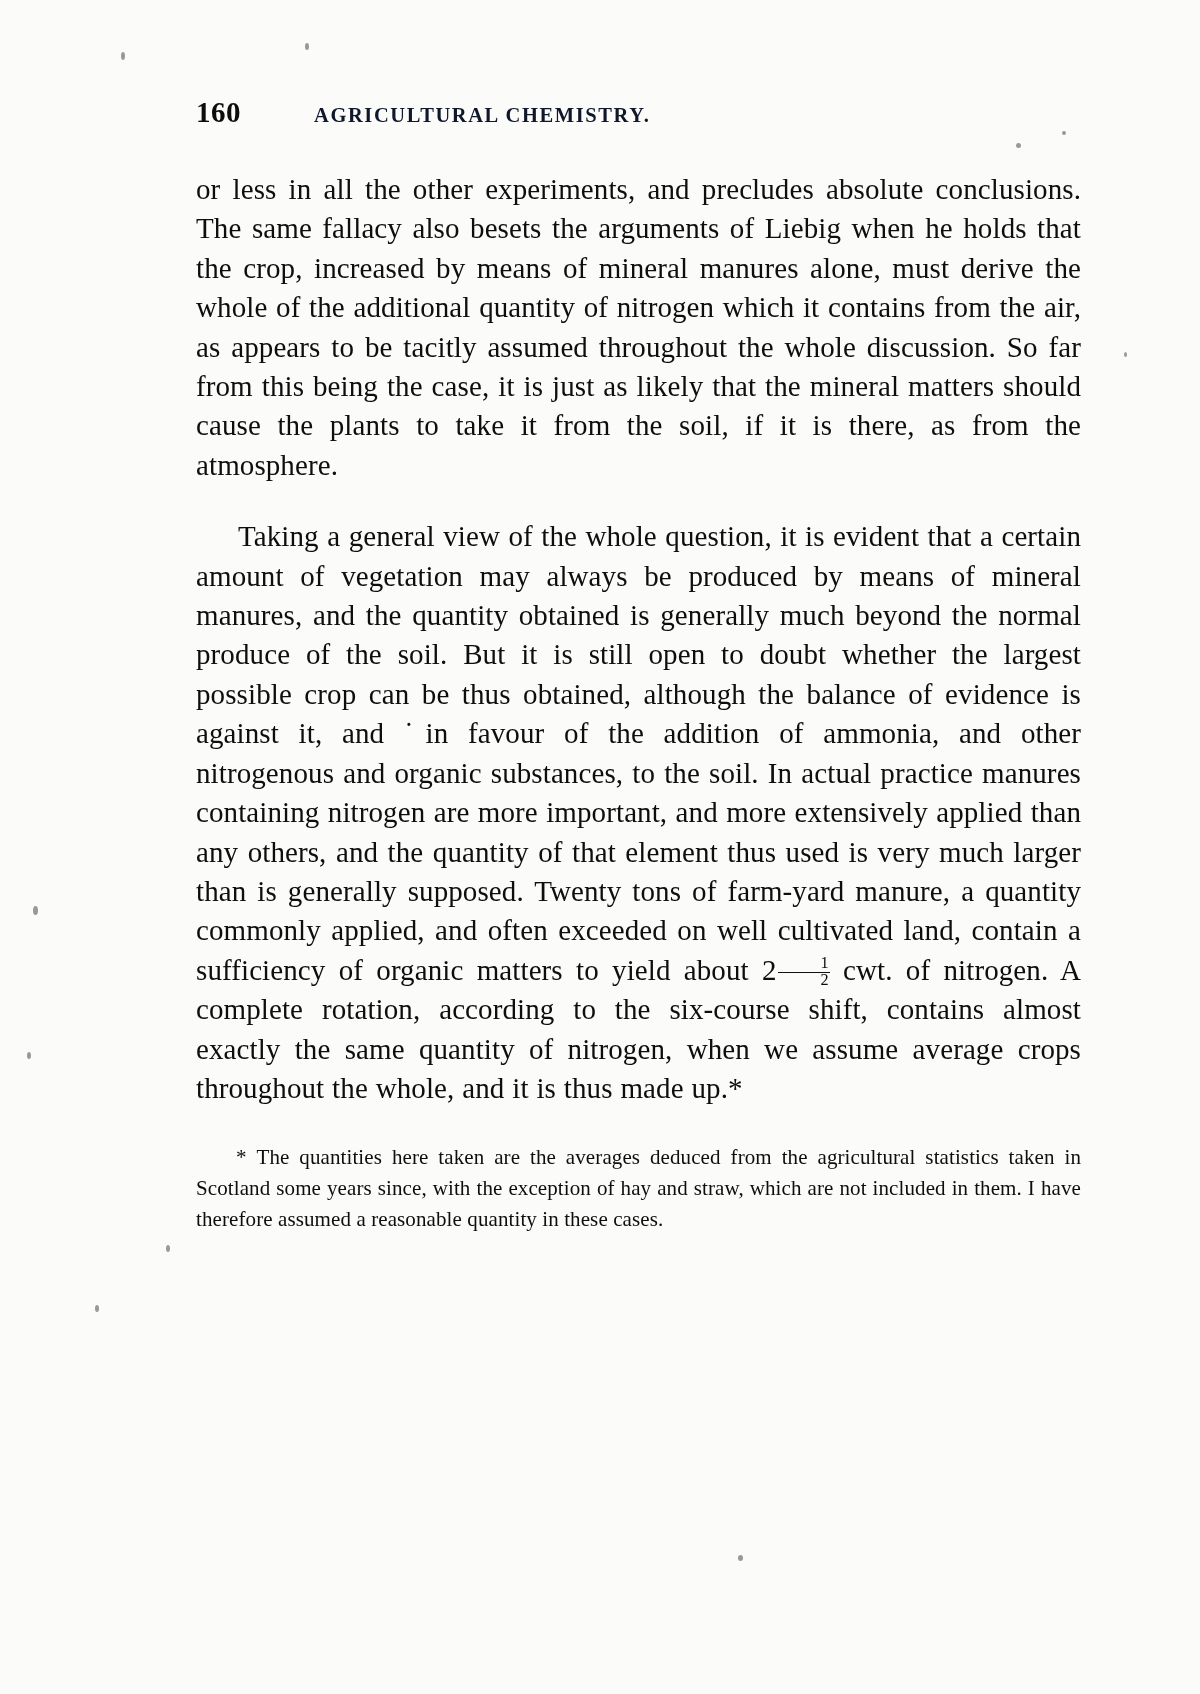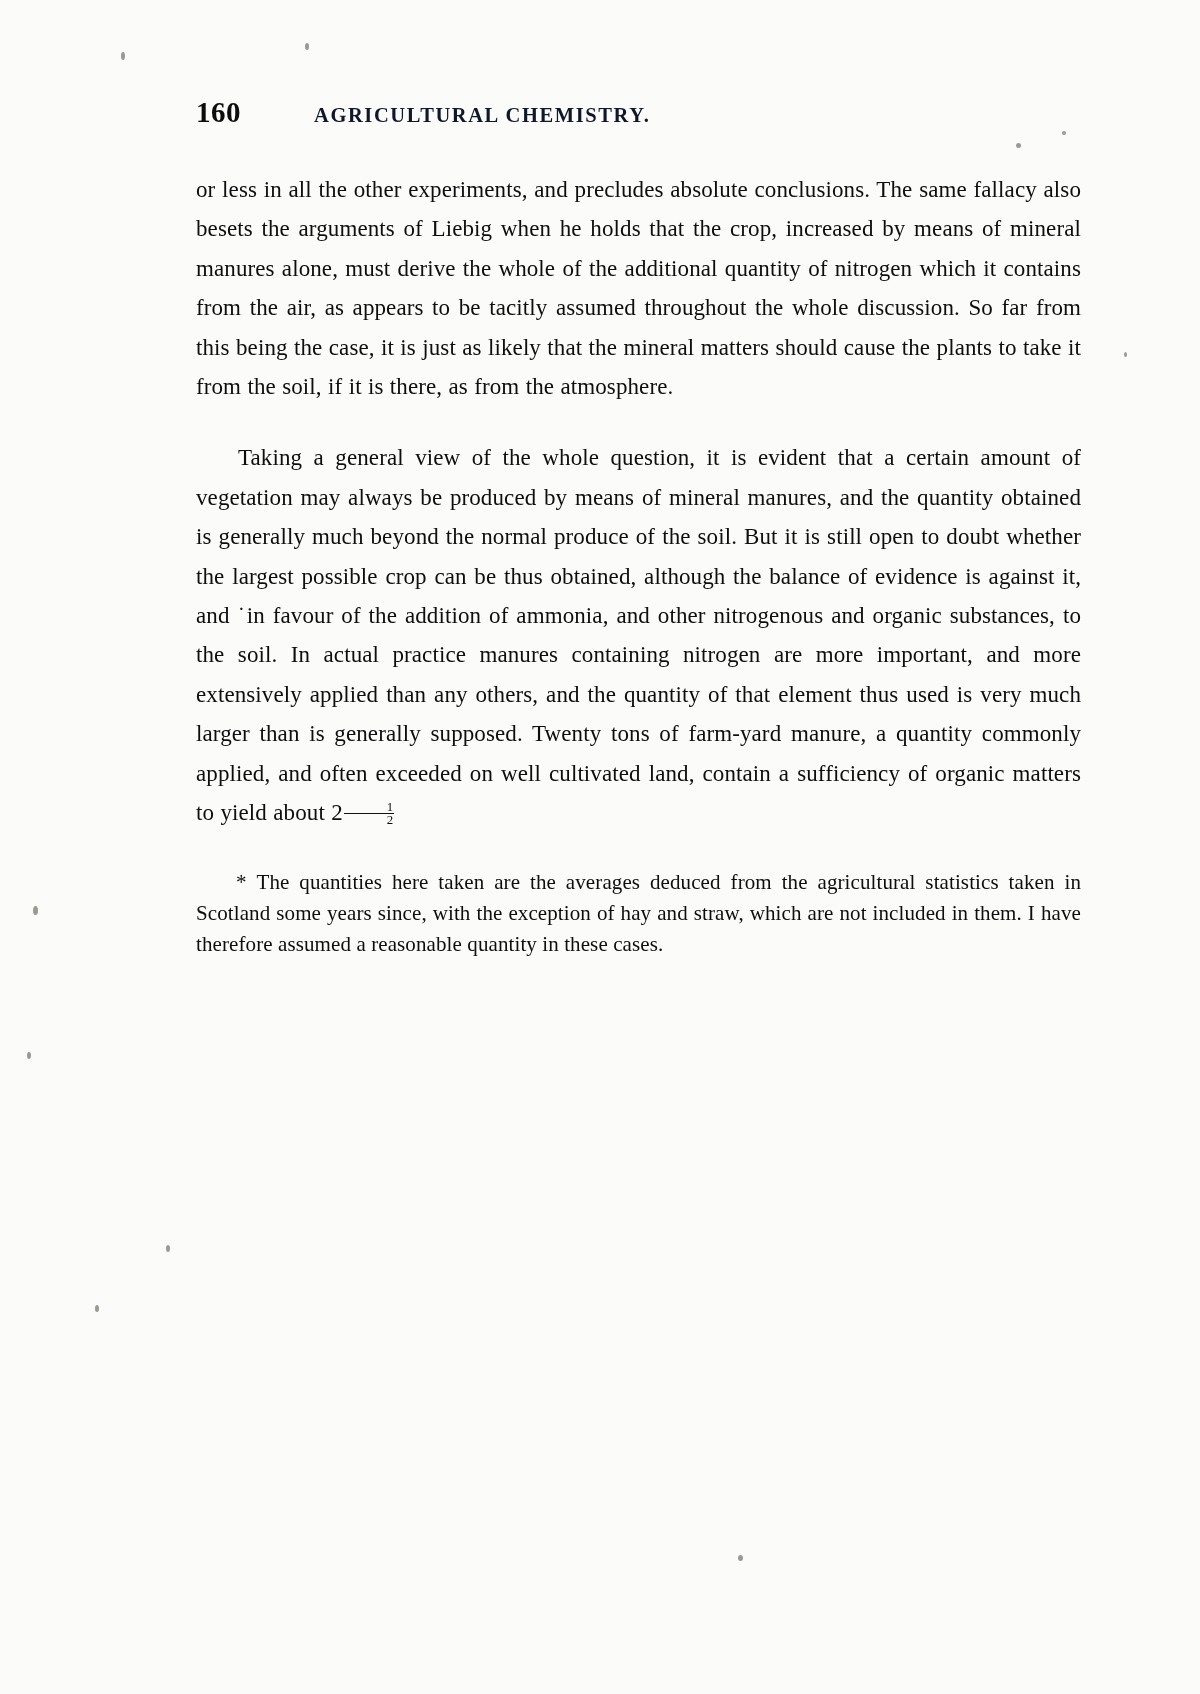--- a/index.html
+++ b/index.html
@@ -46,21 +46,21 @@
   .running-head {
     font-size: 20.5px;
     font-weight: bold;
     letter-spacing: 1.6px;
     color: #0f172a;
     font-variant: small-caps;
     text-transform: uppercase;
   }
   .body-text p {
     margin: 0;
-    font-size: 23px;
+    font-size: 29px;
     line-height: 39.4px;
     text-align: justify;
     color: #0e0e0e;
     letter-spacing: 0.1px;
     word-spacing: 0.5px;
   }
   .body-text p.indent {
     text-indent: 42px;
     margin-top: 32px;
   }
@@ -128,19 +128,19 @@
   <div class="content">
 
     <div class="header-row">
       <div class="page-number">160</div>
       <div class="running-head">AGRICULTURAL CHEMISTRY.</div>
     </div>
 
     <div class="body-text">
       <p>or less in all the other experiments, and precludes absolute conclusions.    The same fallacy also besets the arguments of Liebig when he holds that the crop, increased by means of mineral manures alone, must derive the whole of the additional quantity of nitrogen which it contains from the air, as appears to be tacitly assumed throughout the whole discussion.    So far from this being the case, it is just as likely that the mineral matters should cause the plants to take it from the soil, if it is there, as from the atmosphere.</p>
       <p class="indent"><span>Taking a general view of the whole question, it is evident that a certain amount of vegetation may always be produced by means of mineral manures, and the quantity obtained is generally much beyond the normal produce of the soil.    But it is still open to doubt whether the largest possible crop can be thus obtained, although the balance of evidence is against it, and ˙in favour of the addition of ammonia, and other nitrogenous and organic substances, to the soil.    In actual practice manures containing nitrogen are more important, and more extensively applied than any others, and the quantity of that element thus used is very much larger than is generally supposed. Twenty tons of farm-yard manure, a quantity commonly applied, and often exceeded on well cultivated land, contain a sufficiency of organic matters to yield about</span><span>&nbsp;<span>2</span><span class="frac"><span class="num">1</span><span class="den">2</span></span></span>
-        </p>
+        <span>cwt. of nitrogen.    A complete rotation, according to the six-course shift, contains almost exactly the same quantity of nitrogen, when we assume average crops throughout the whole, and it is thus made up.*</span></p>
     </div>
 
     <div class="footnote"><span class="fn-indent"></span><span>*</span>&nbsp;<span>The quantities here taken are the averages deduced from the agricultural statistics taken in Scotland some years since, with the exception of hay and straw, which are not included in them.    I have therefore assumed a reasonable quantity in these cases.</span></div>
 
   </div>
 </div>
 
 </body></html>

